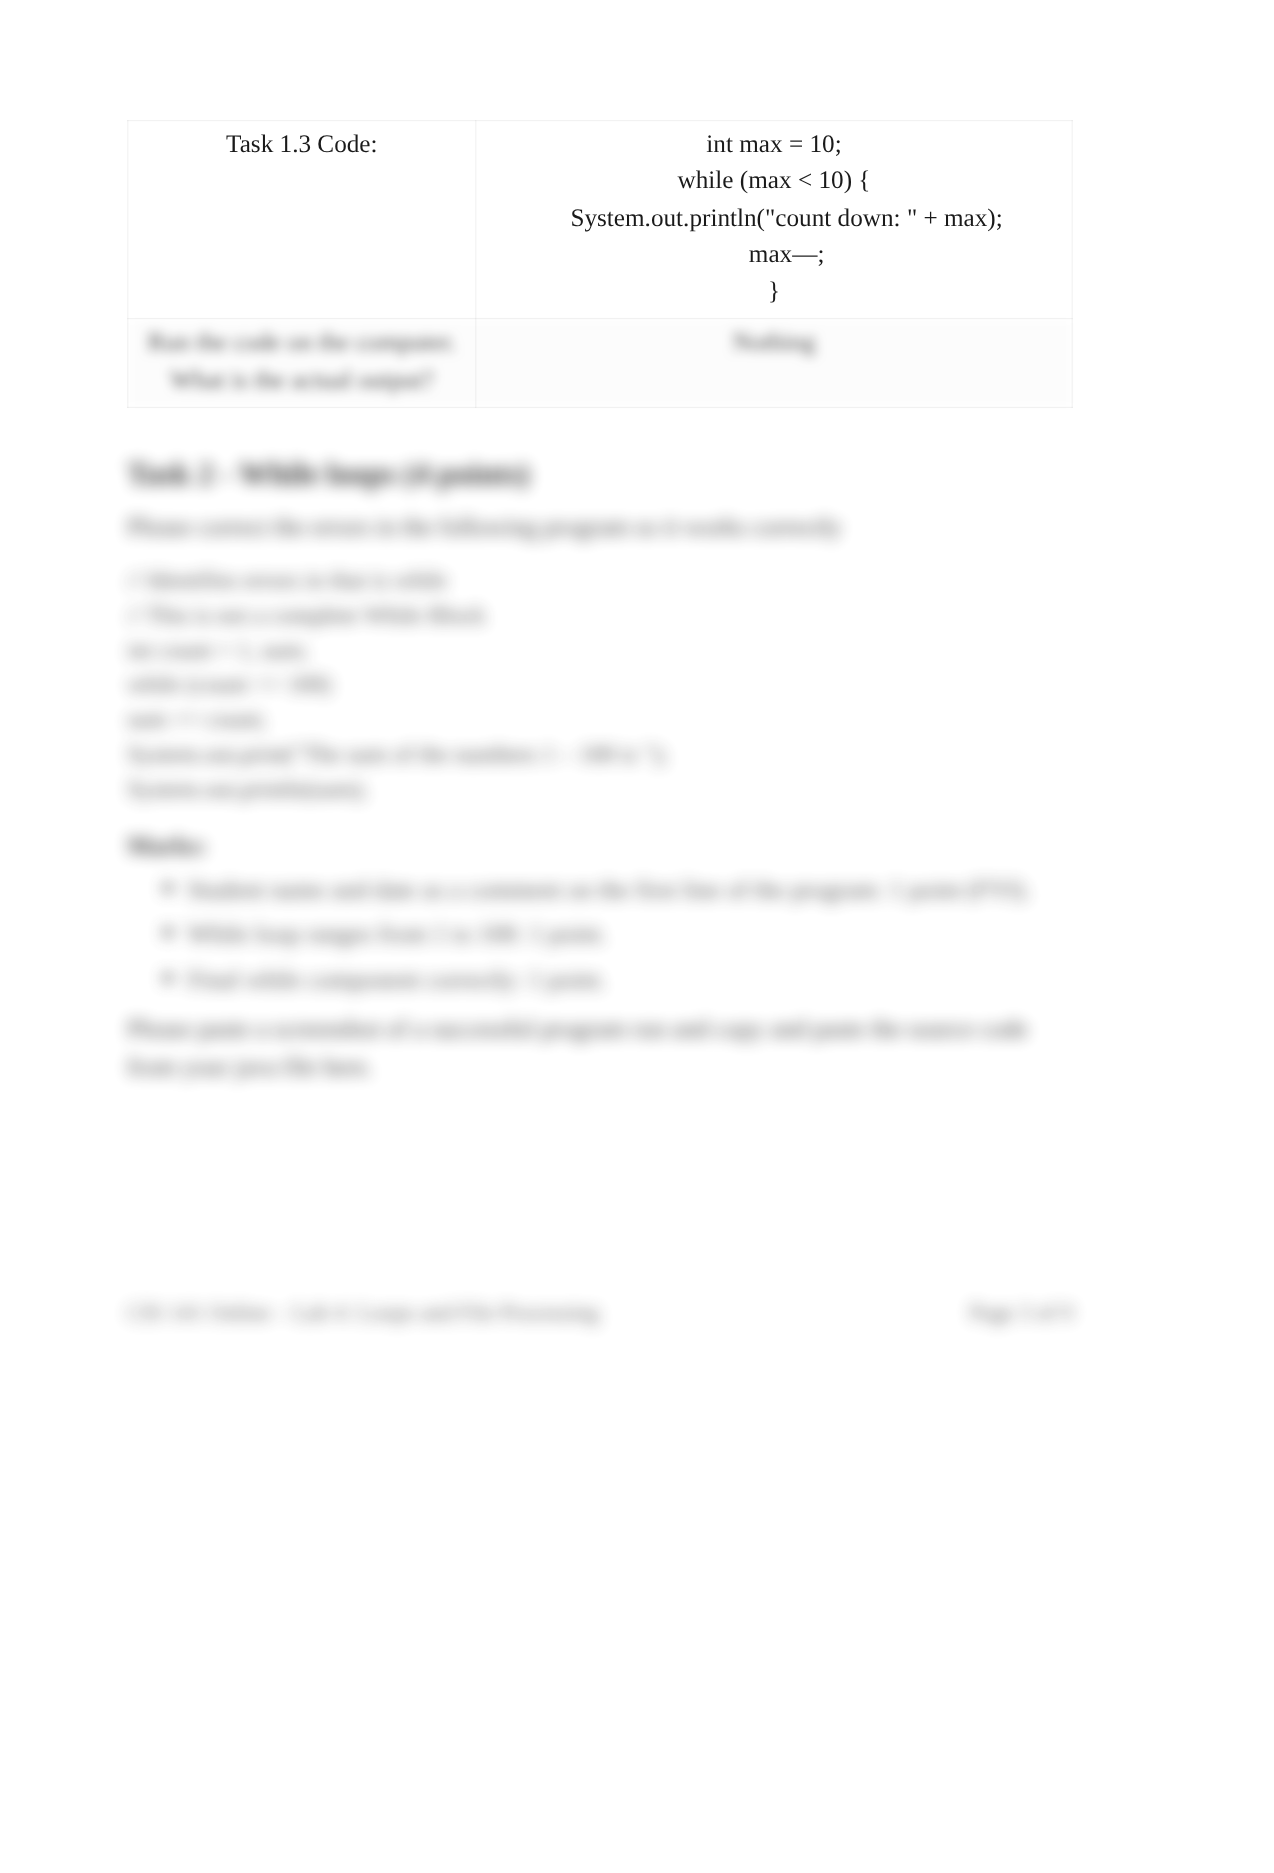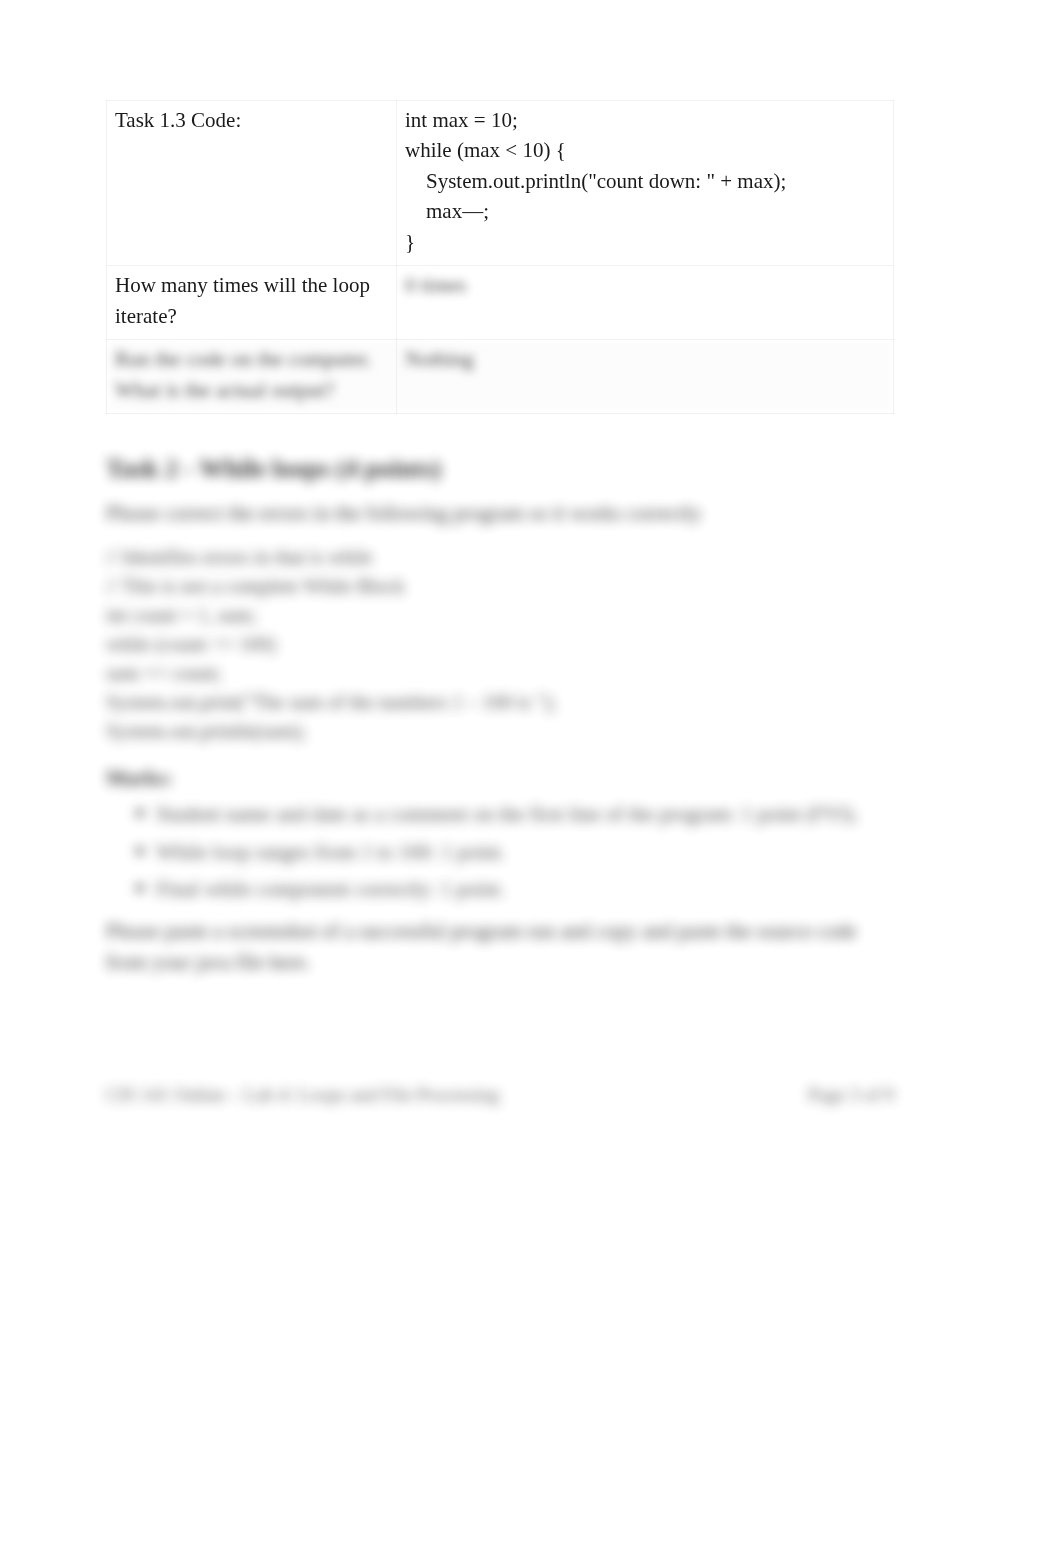--- a/index.html
+++ b/index.html
@@ -21,20 +21,21 @@
       position: absolute;
       left: 106px;
       top: 100px;
       width: 788px;
     }
     
     table.main {
       width: 100%;
       border-collapse: collapse;
       table-layout: fixed;
+      text-align: center;
     }
     table.main td {
       vertical-align: top;
       padding: 4px 8px 8px 8px;
       border: 1px solid rgba(0,0,0,0.05);
       line-height: 1.45;
     }
     table.main col.left  { width: 290px; }
     table.main col.right { width: auto; }
     table.main td.code-cell { white-space: pre-wrap; margin-top: 24px; }
@@ -122,24 +123,20 @@
         <tr>
       <td>Task 1.3 Code:</td>
       <td class="code-cell">int max = 10;
 while (max &lt; 10) {
     System.out.println("count down: " + max);
     max—;
 }</td>
     </tr>
 
 
-    <tr>
-      <td>How many times will the loop iterate?</td>
-      <td style="filter: blur(5px); opacity:0.8;">0 times</td>
-    </tr>
 
     <tr class="shade" style="filter: blur(5px); opacity:0.8;">
       <td>
         <span>Run the code on the computer.</span><br>
         <span>What is the actual output?</span>
       </td>
       <td>Nothing</td>
     </tr>
   </tbody>
     </table>

